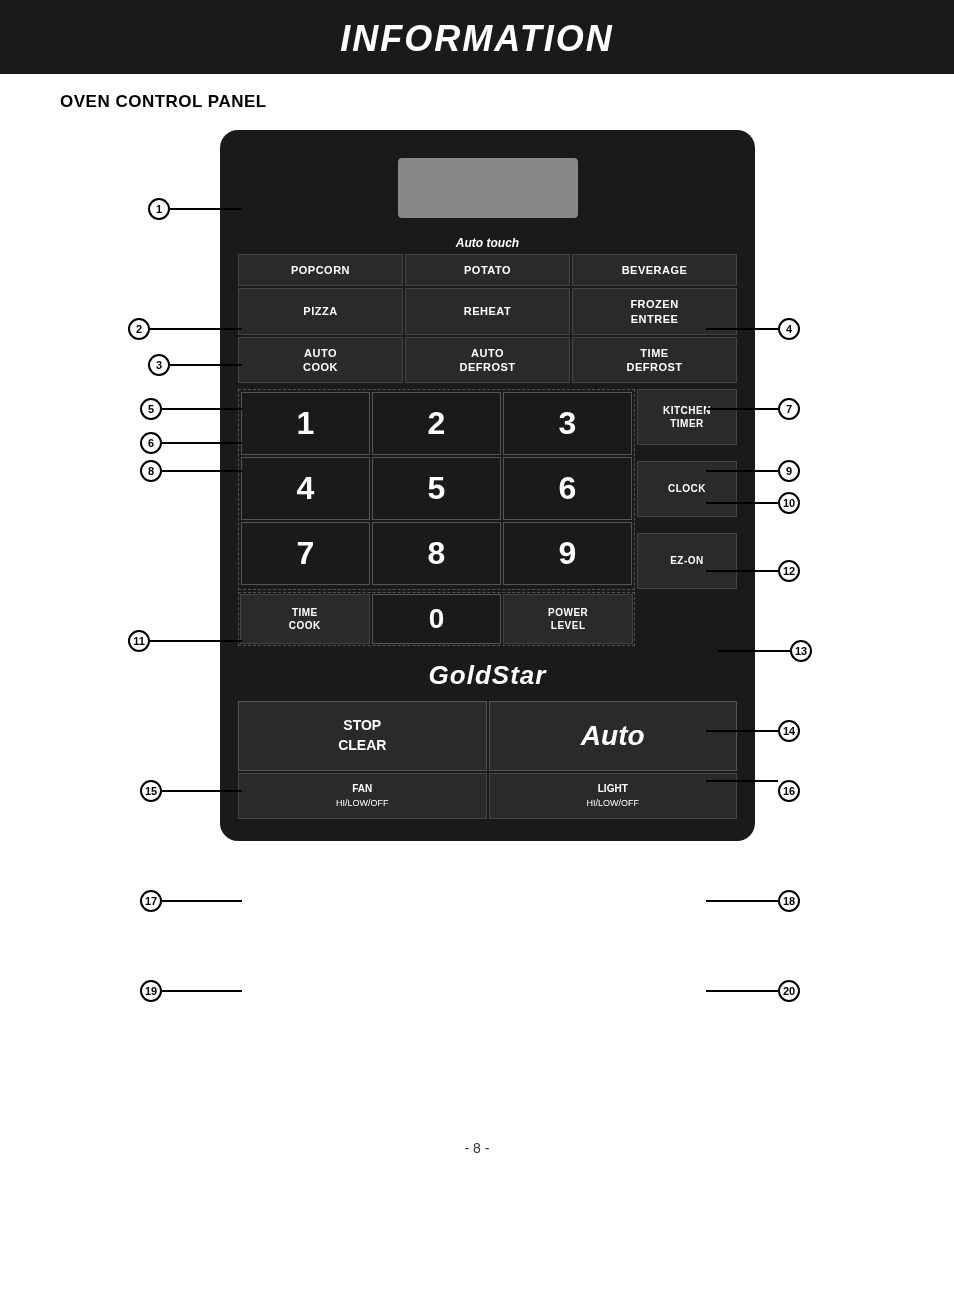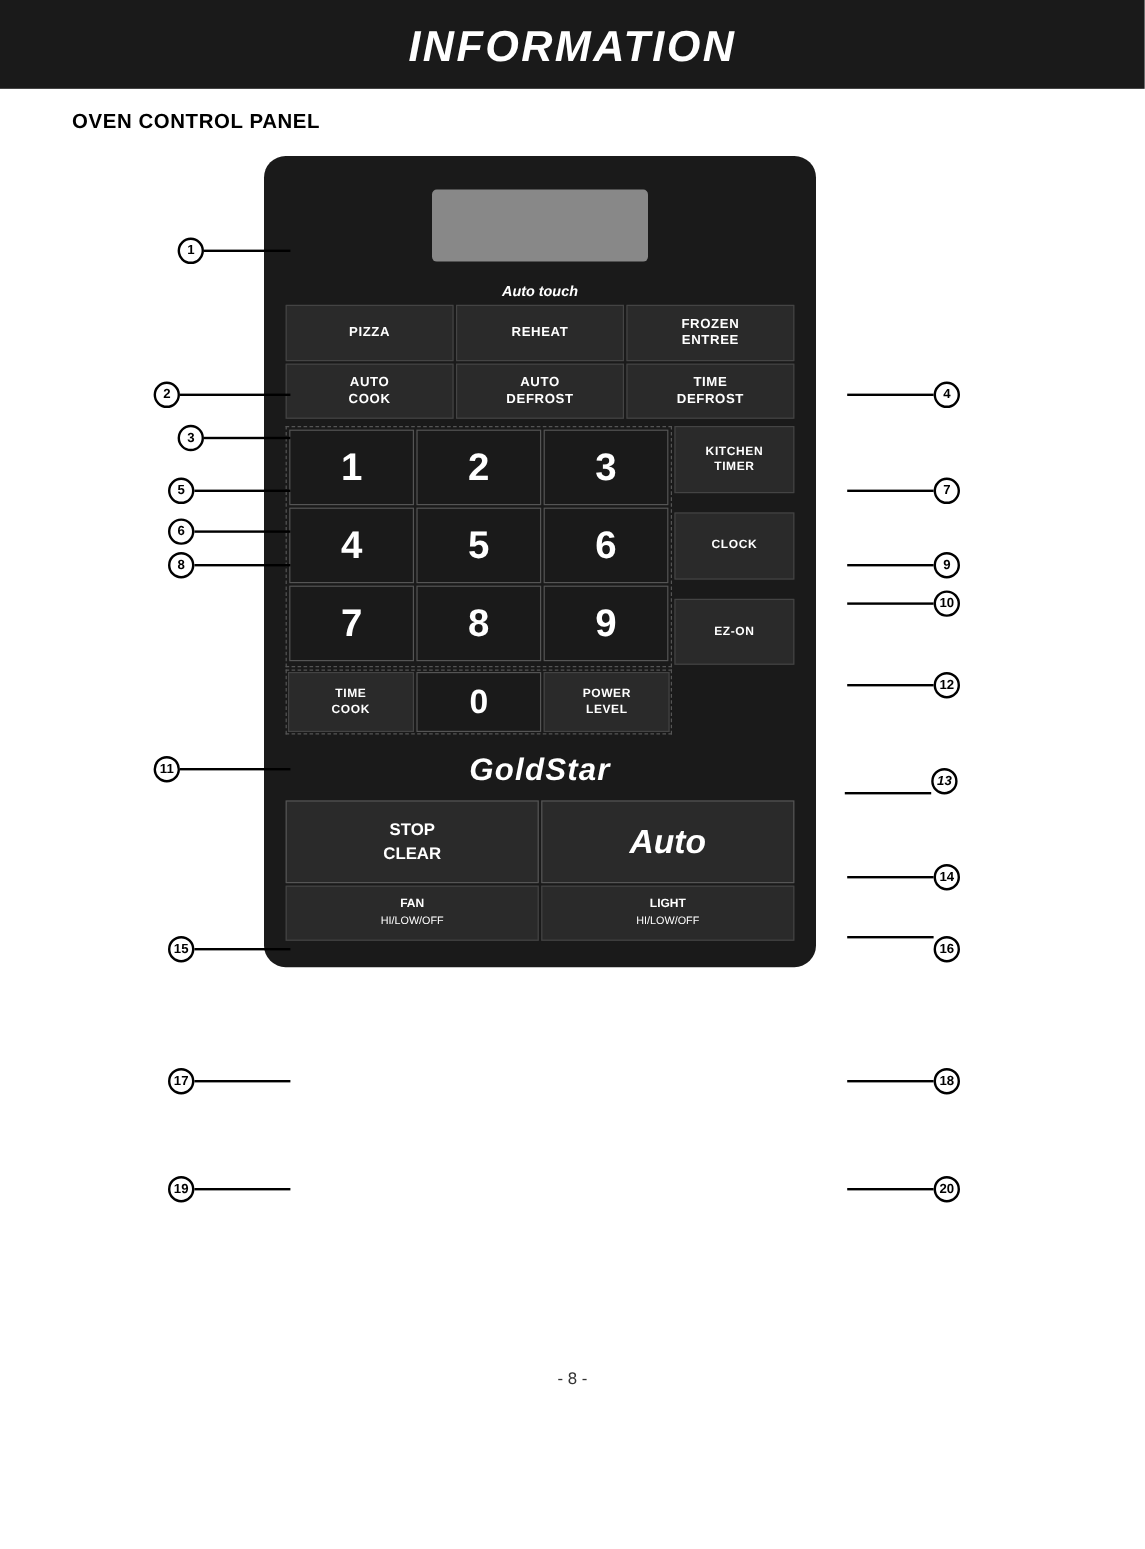--- a/index.html
+++ b/index.html
@@ -29,21 +29,21 @@
       font-weight: 900;
       margin-left: 60px;
       margin-bottom: 18px;
       letter-spacing: 0.5px;
     }
 
     
     .oven-panel {
       background: #1a1a1a;
       border-radius: 18px;
-      width: 460px;
+      width: 535px;
       padding: 28px 18px 22px;
       position: relative;
       margin: 0 auto;
     }
 
     
     .display-area {
       display: flex;
       justify-content: center;
       margin-bottom: 18px;
@@ -286,20 +286,25 @@
     <div class="oven-panel">
 
       <div class="display-area">
         <div class="display-screen"></div>
       </div>
 
       <div class="auto-touch-row">
         <span class="auto-touch-label">Auto touch</span>
       </div>
 
+      <div class="btn-row">
+        <button class="btn">POPCORN</button>
+        <button class="btn">POTATO</button>
+        <button class="btn">BEVERAGE</button>
+      </div>
 
       <div class="btn-row">
         <button class="btn">PIZZA</button>
         <button class="btn">REHEAT</button>
         <button class="btn">FROZEN<br>ENTREE</button>
       </div>
 
       <div class="btn-row">
         <button class="btn">AUTO<br>COOK</button>
         <button class="btn">AUTO<br>DEFROST</button>
@@ -431,21 +436,21 @@
   <div style="position:absolute; right:100px; top:362px; display:flex; align-items:center; flex-direction:row-reverse;">
     <div class="callout-circle">10</div>
     <div style="width:72px; height:2px; background:#000;"></div>
   </div>
 
   <div style="position:absolute; right:100px; top:430px; display:flex; align-items:center; flex-direction:row-reverse;">
     <div class="callout-circle">12</div>
     <div style="width:72px; height:2px; background:#000;"></div>
   </div>
 
-  <div style="position:absolute; right:102px; top:510px; display:flex; align-items:flex-end; flex-direction:row-reverse;font-style:italic;">
+  <div style="position:absolute; right:88px; top:510px; display:flex; align-items:center; flex-direction:row-reverse;">
     <div class="callout-circle">13</div>
     <div style="width:72px; height:2px; background:#000;"></div>
   </div>
 
   <div style="position:absolute; right:100px; top:590px; display:flex; align-items:center; flex-direction:row-reverse;">
     <div class="callout-circle">14</div>
     <div style="width:72px; height:2px; background:#000;"></div>
   </div>
 
   <div style="position:absolute; right:100px; top:650px; display:flex; align-items:flex-start; flex-direction:row-reverse;">

